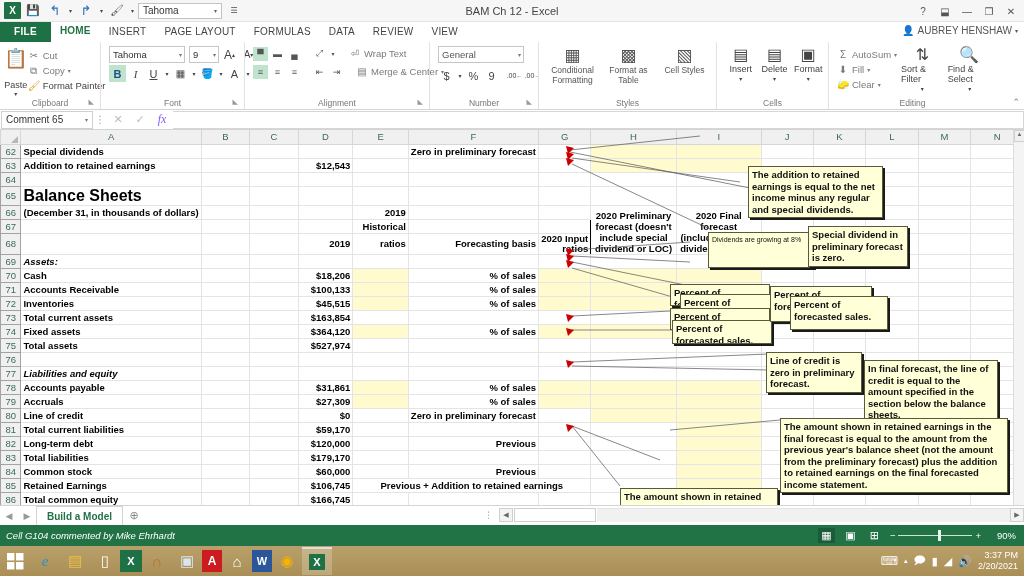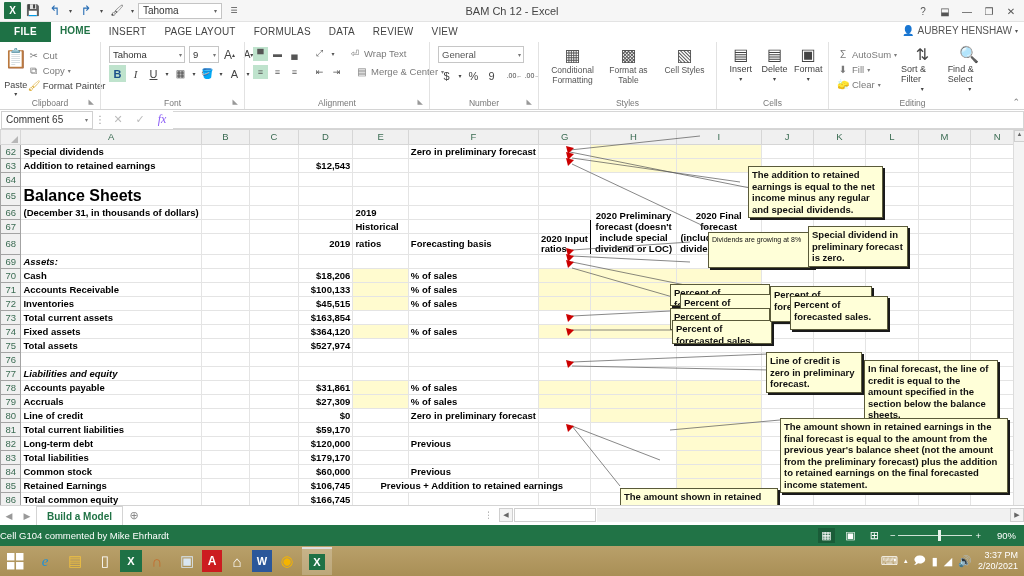--- a/index.html
+++ b/index.html
@@ -129,21 +129,21 @@
     font-size: 9.5px; color: #3a6b52; text-align: center; width: 22px;
   }
   td.cell {
     border-right: 1px solid #e4e4e4; border-bottom: 1px solid #e4e4e4;
     font-size: 9.5px; height: 12px; padding: 0 2px; overflow: hidden; white-space: nowrap;
     font-weight: bold; color: #000;
   }
   .corner { background:#f0f0f0; border:1px solid #d6d6d6; position:relative;}
   .corner:after { content:""; position:absolute; right:2px; bottom:1px; border-style:solid; border-width: 0 0 7px 7px; border-color: transparent transparent #b7b7b7 transparent;}
   .num { text-align: right; }
-  .ctr { text-align: left; }
+  .ctr { text-align: right; }
   .blue { color: #0000cc; }
   .ital { font-style: italic; }
   .yel { background: #fffbcf; }
   .bt { border-top: 1.5px solid #000; }
   .bb { border-bottom: 1.5px solid #000; }
   .bl { border-left: 1.5px solid #000; }
   .br { border-right: 1.5px solid #000; }
   .thin-b { border-bottom: 1px solid #555; }
 
   
@@ -171,21 +171,21 @@
   .hdots { font-size: 9px; color:#999; margin-right: 6px;}
   .hsbtn { width:14px; height:14px; border:1px solid #cfcfcf; background:#f4f4f4; font-size:7px; display:flex;align-items:center;justify-content:center;color:#666;}
   .hsthumb { height:14px; width: 82px; border:1px solid #cfcfcf; background:#fff; margin:0 1px; }
   .hstrack { height:14px; flex:1; background:#f1f1f1; border-top:1px solid #e4e4e4;}
 
   
   .statusbar {
     position: absolute; top: 525px; left: 0; width: 1024px; height: 21px;
     background: #217346; color: #fff; font-size: 9.5px; display: flex; align-items: center;
   }
-  .status-left { padding-left: 0; }
+  .status-left { padding-left: 6px; font-style: italic; }
   .status-right { margin-left: auto; display:flex; align-items:center; gap: 7px; padding-right: 8px;}
   .viewbtn { width:17px; height:15px; display:flex; align-items:center; justify-content:center; font-size:11px; }
   .viewbtn.active { background:#1a5c38; }
   .zoomslider { display:flex; align-items:center; gap:3px; }
   .ztrack { width: 74px; height:1px; background:#cfe3d6; position:relative; }
   .zthumb { position:absolute; left: 40px; top:-5px; width:3px; height:11px; background:#eaf3ed;}
   .zpct { width: 28px; text-align:right; }
 
   
   .taskbar {

